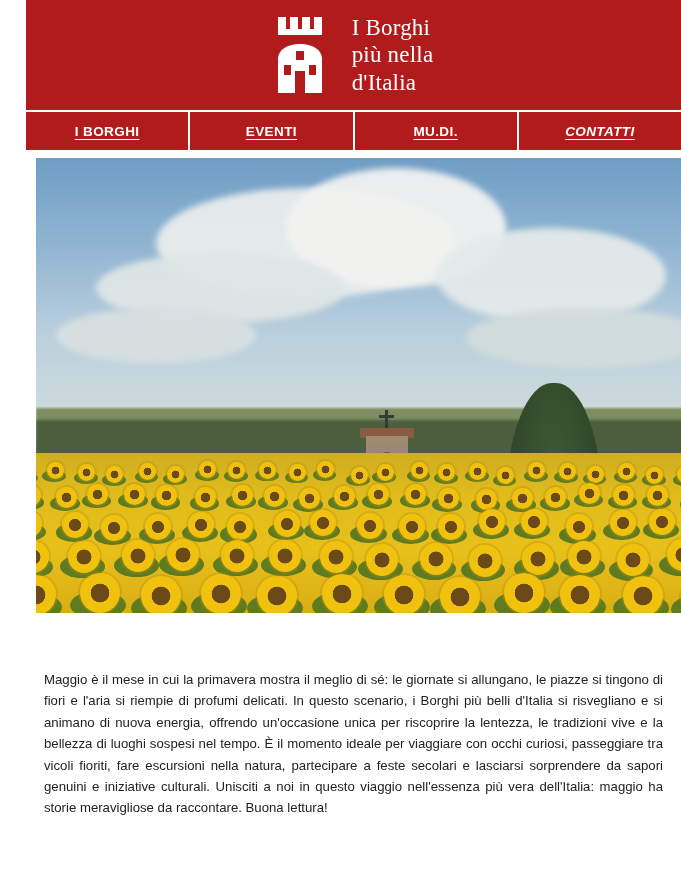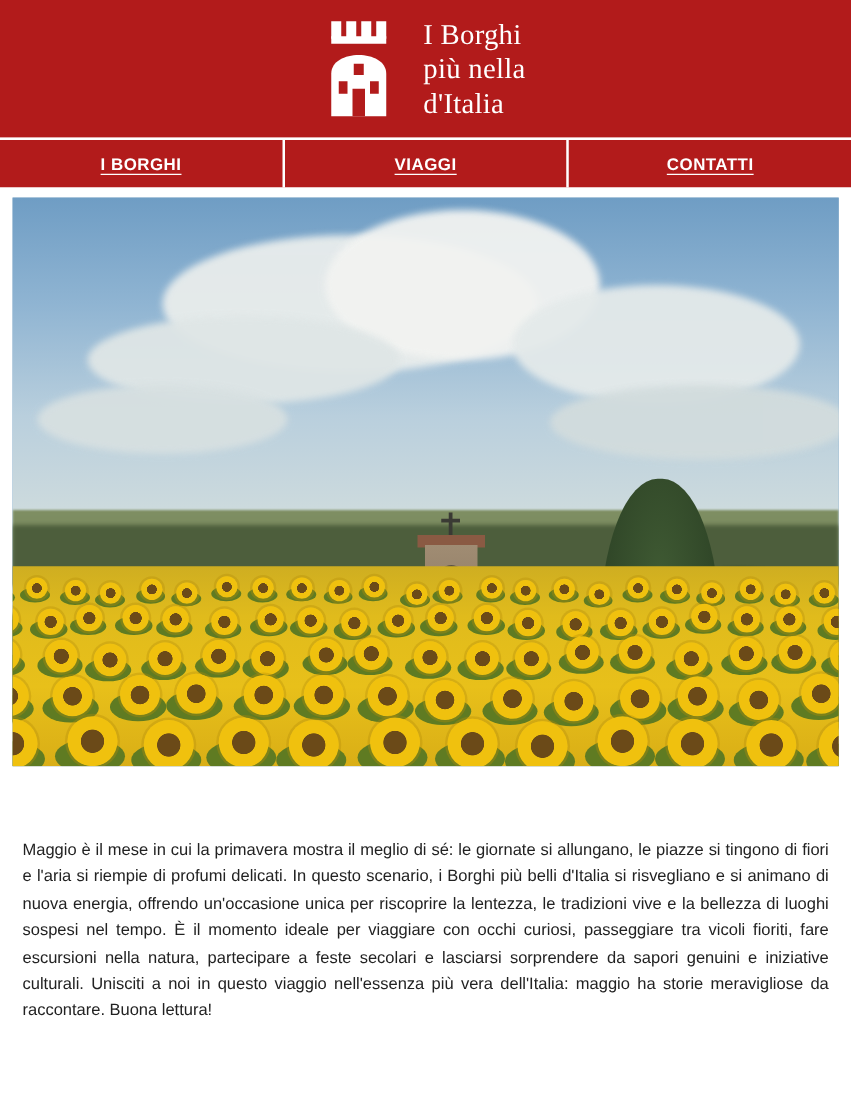--- a/index.html
+++ b/index.html
@@ -8,20 +8,21 @@
     height: 891px;
     background: #ffffff;
     font-family: "Liberation Sans", sans-serif;
     overflow: hidden;
   }
   .page {
     width: 681px;
     height: 891px;
     position: relative;
     background: #ffffff;
+    padding-left: 26px;
   }
 
   
   .masthead {
     width: 100%;
     height: 110px;
     background: #b21b1b;
     display: flex;
     align-items: center;
     justify-content: center;
@@ -64,21 +65,21 @@
     justify-content: center;
     color: #ffffff;
     font-size: 13.5px;
     font-weight: bold;
     letter-spacing: 0.4px;
     text-decoration: none;
     border-right: 2px solid #ffffff;
     cursor: pointer;
     text-align: center;
   }
-  .nav-item:last-child { border-right: none; }
+  .nav-item:last-child { border-right: none; font-style: italic; }
   .nav-underline { text-decoration: underline; text-underline-offset: 3px; }
 
   
   .hero-wrap {
     width: 100%;
     padding: 8px 10px 0 10px;
     background: #ffffff;
   }
   .hero {
     position: relative;
@@ -249,21 +250,22 @@
       <span class="logo-text">
         <span class="l1">I Borghi</span>
         <span class="l2">più nella</span>
         <span class="l3">d'Italia</span>
       </span>
     </div>
   </div>
 
   <div class="nav">
     <a class="nav-item nav-underline" href="#">I BORGHI</a>
-    <a class="nav-item nav-underline" href="#">VIAGGI</a>
+    <a class="nav-item nav-underline" href="#">EVENTI</a>
+    <a class="nav-item nav-underline" href="#">MU.DI.</a>
     <a class="nav-item nav-underline" href="#">CONTATTI</a>
   </div>
 
   <div class="hero-wrap">
     <div class="hero">
       <div class="sky"></div>
       <div class="cloud c1"></div>
       <div class="cloud c2"></div>
       <div class="cloud c3"></div>
       <div class="cloud c4"></div>

